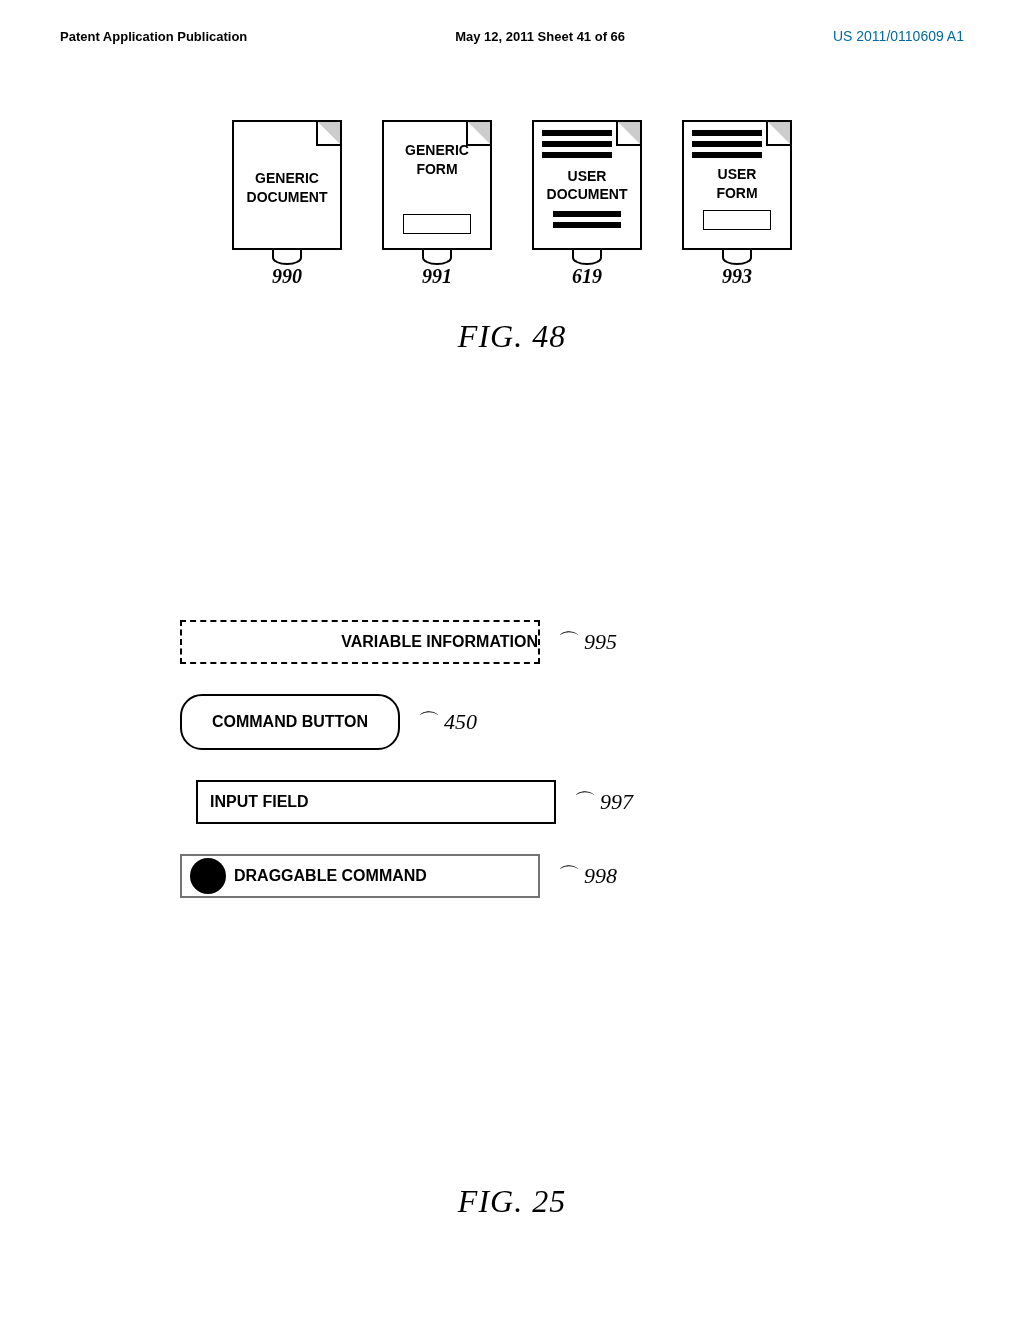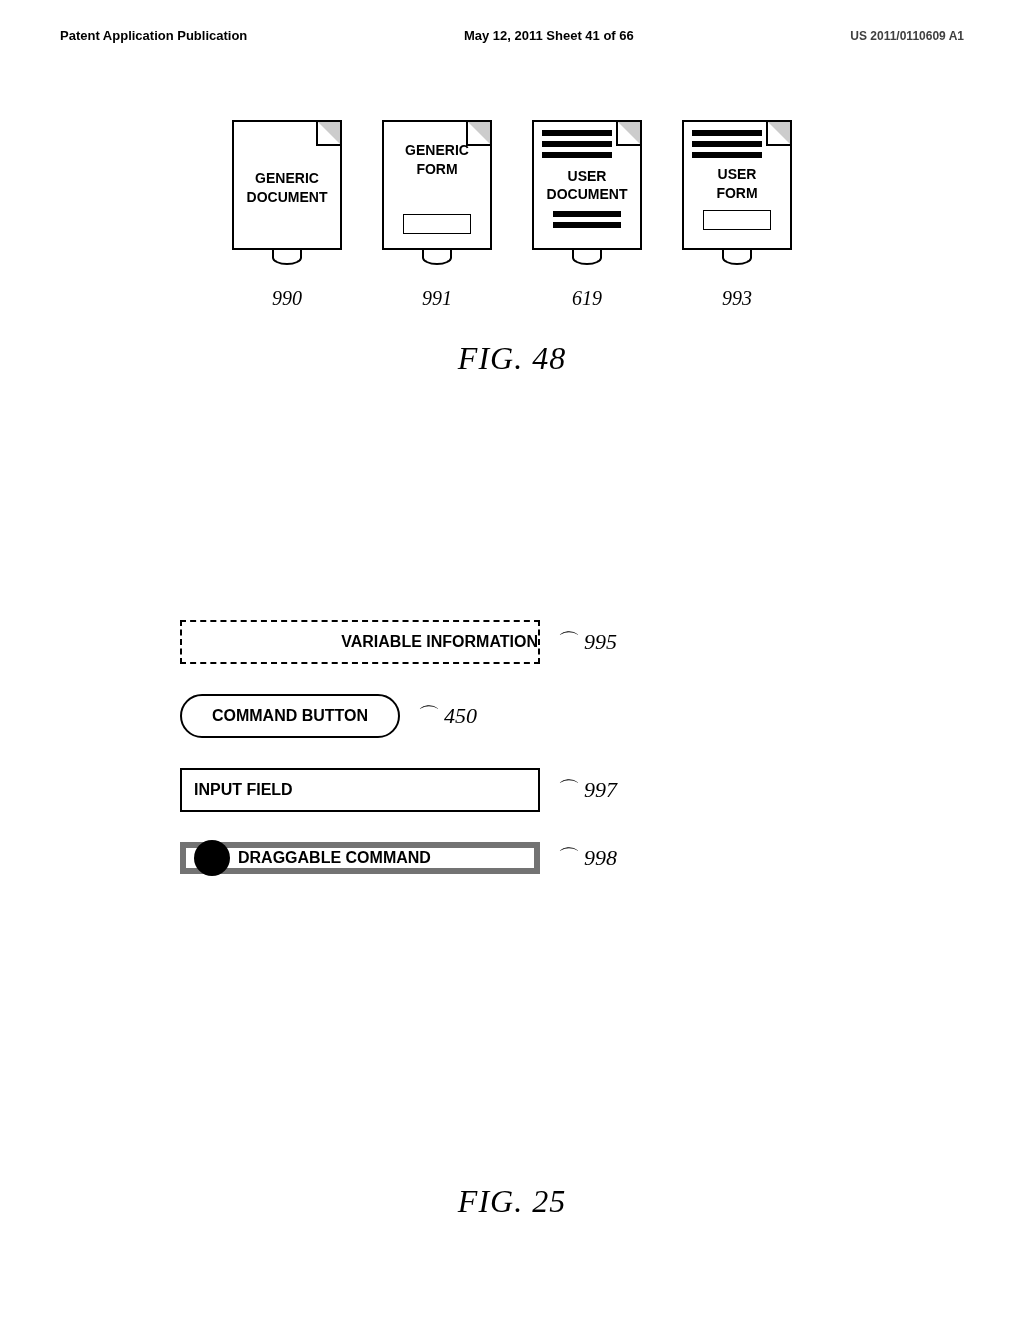--- a/index.html
+++ b/index.html
@@ -22,23 +22,23 @@
       justify-content: space-between;
       align-items: center;
       gap: 40px;
     }
     .header-left {
       font-size: 13px;
       font-weight: bold;
       color: #000;
     }
     .header-right {
-      font-size: 12px;
-      font-weight: bold;
-      color: #404040;
+      font-size: 14px;
+      font-weight: normal;
+      color: #0369a1;
     }
     .header-middle {
       font-size: 13px;
       font-weight: bold;
       color: #000;
     }
 
     
     .fig48-container {
       position: absolute;
@@ -140,25 +140,26 @@
     }
 
     .doc-input-box {
       width: 80%;
       height: 20px;
       border: 1.5px solid #000;
       margin-top: 8px;
     }
 
     .doc-number {
-      margin-top: 22px;
+      margin-top: 0;
       font-style: italic;
       font-size: 20px;
       color: #000;
       font-family: 'Times New Roman', serif;
+      font-weight: bold;
     }
 
     .doc-curve {
       width: 30px;
       height: 15px;
       border: 2px solid #000;
       border-top: none;
       border-radius: 0 0 50% 50%;
       margin-top: 0px;
     }
@@ -207,21 +208,21 @@
 
     .variable-box-text {
       font-size: 16px;
       font-weight: bold;
       color: #000;
     }
 
     
     .command-button-shape {
       width: 220px;
-      height: 44px;
+      height: 56px;
       border: 2px solid #000;
       border-radius: 22px;
       display: flex;
       align-items: center;
       justify-content: center;
     }
 
     .command-button-text {
       font-size: 16px;
       font-weight: bold;
@@ -229,33 +230,34 @@
     }
 
     
     .input-field-shape {
       width: 360px;
       height: 44px;
       border: 2px solid #000;
       display: flex;
       align-items: center;
       padding-left: 12px;
+      margin-left: 16px;
     }
 
     .input-field-text {
       font-size: 16px;
       font-weight: bold;
       color: #000;
     }
 
     
     .draggable-shape {
       width: 360px;
-      height: 32px;
-      border: 6px solid #737373;
+      height: 44px;
+      border: 2px solid #737373;
       display: flex;
       align-items: center;
       padding-left: 0;
     }
 
     .draggable-circle {
       width: 36px;
       height: 36px;
       background: #000;
       border-radius: 50%;

